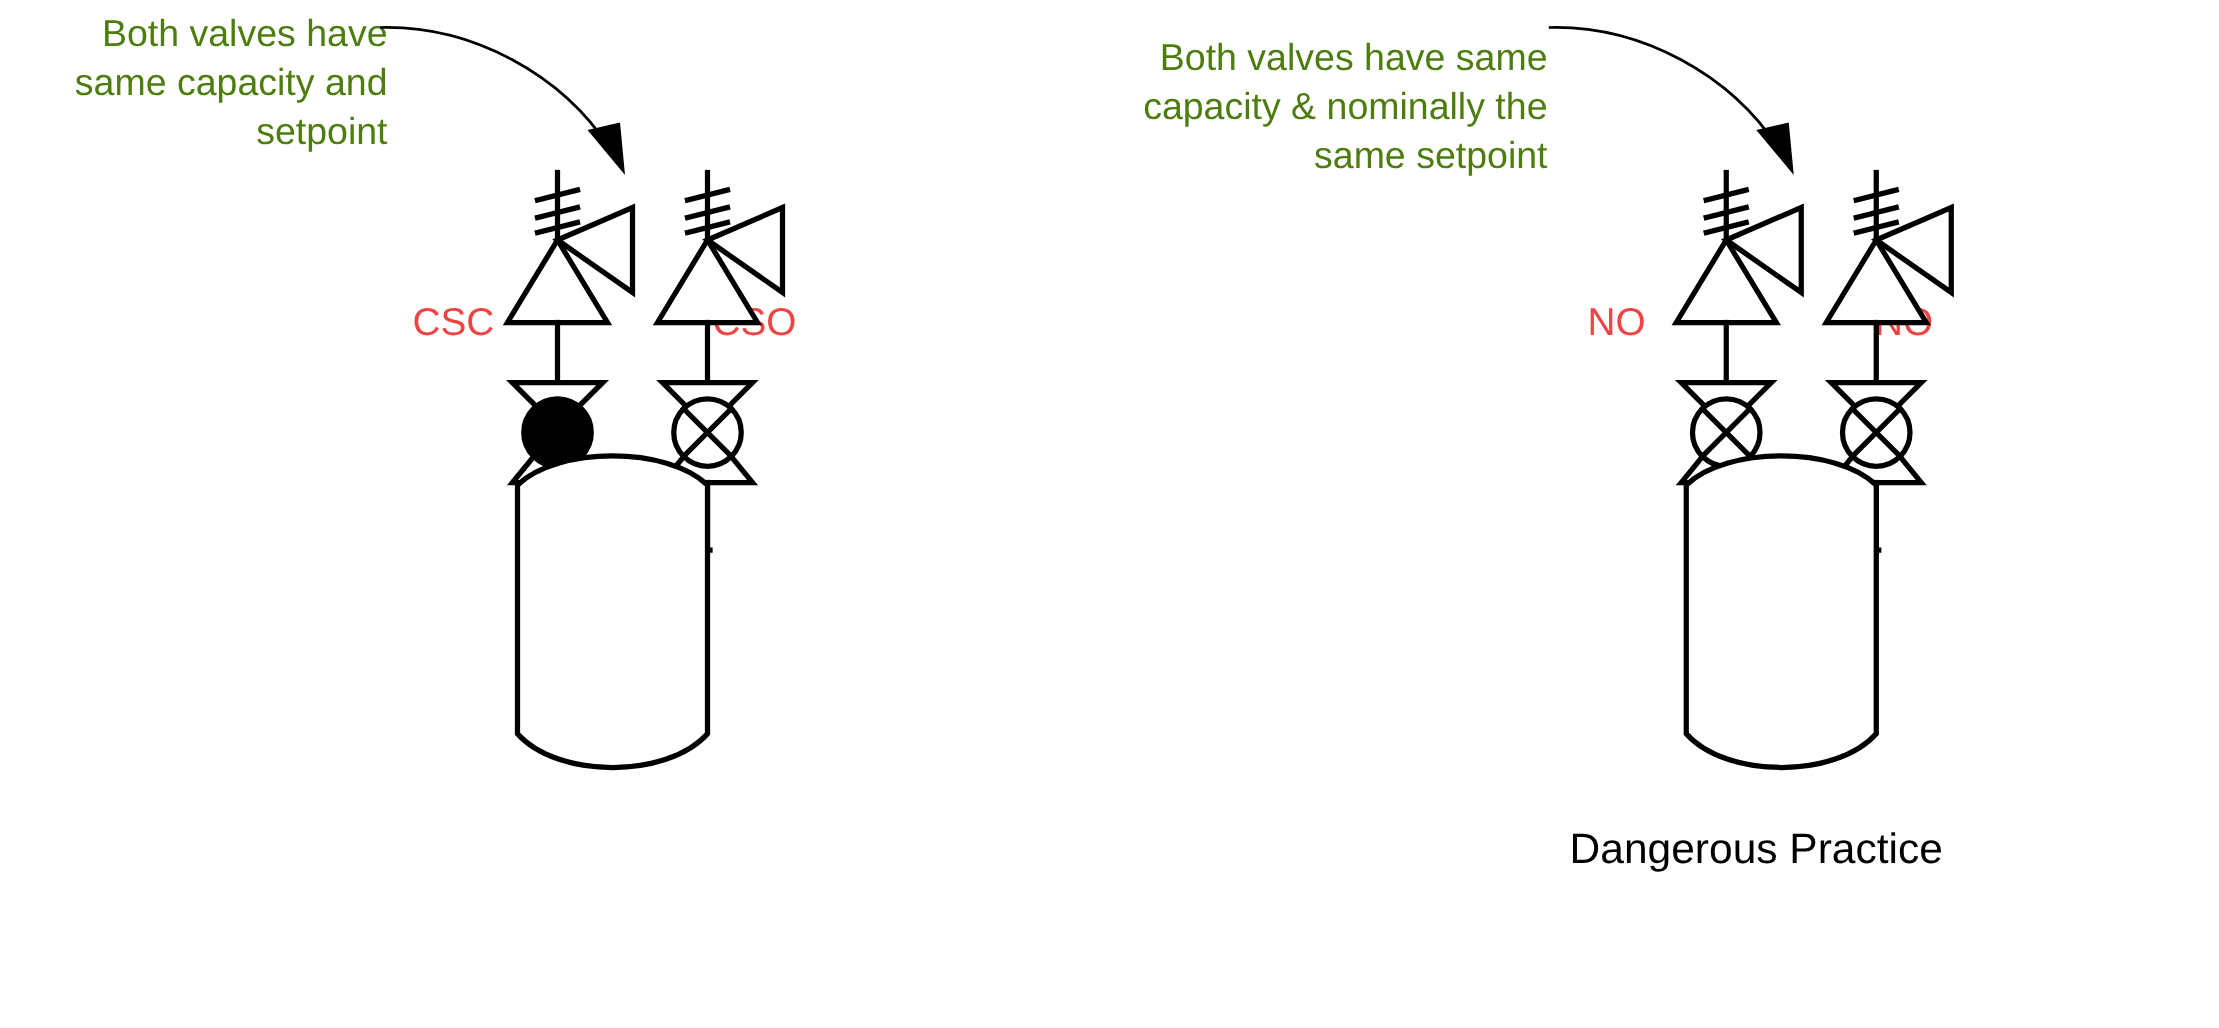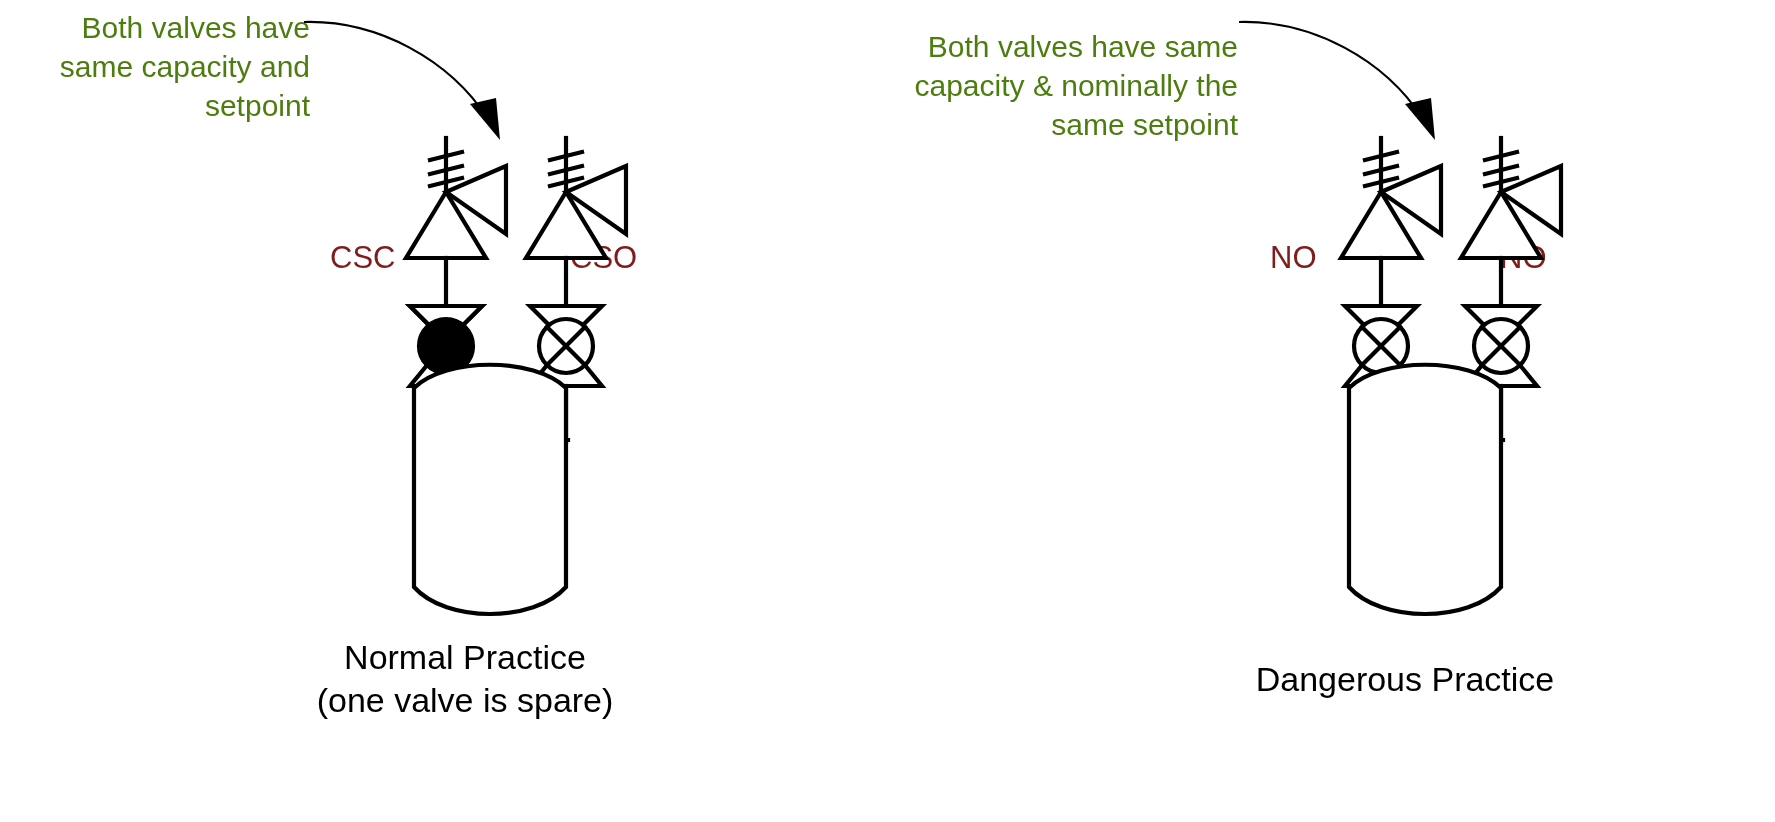--- a/index.html
+++ b/index.html
@@ -33,21 +33,21 @@
     white-space: pre-line;
     color: #4d7c0f;
   }
   #callout-left  { left: 10px;  top: 8px;  width: 300px; }
   #callout-right { left: 838px; top: 8px;  width: 400px; margin-top: 19px; }
 
   .valve-tag {
     position: absolute;
     font-size: 31px;
     line-height: 1;
-    color: #7f1d1d;
+    color: #ef4444;
     white-space: nowrap;
   }
   .caption {
     position: absolute;
     font-size: 34px;
     line-height: 1.26;
     text-align: center;
     white-space: pre-line;
     color: #000;
   }
@@ -133,22 +133,20 @@
         </g>
       </svg>
     </div>
 
     <div class="dg" style="left:400px; top:355px;">
       <svg width="180" height="290" viewBox="0 0 180 290">
         <path class="nofill" fill="#ffffff" d="M 14 33 C 46 2 134 2 166 33 L 166 232 C 134 268 46 268 14 232 Z"></path>
       </svg>
     </div>
 
-    <div class="caption" id="caption-left">Normal Practice
-(one valve is spare)</div>
   </div>
 
   <div class="panel" id="panel-right">
 
     <div class="callout" id="callout-right" style="left:-42px; top:8px; width:400px;">Both valves have same capacity &amp; nominally the same setpoint</div>
 
     <div class="dg" style="left:355px; top:4px;">
       <svg width="230" height="150" viewBox="0 0 230 150">
         <path class="arrowcurve" d="M 4 18 C 78 16 150 56 188 115"></path>
         <polygon class="arrowhead" points="170,100 200,136 196,94"></polygon>

